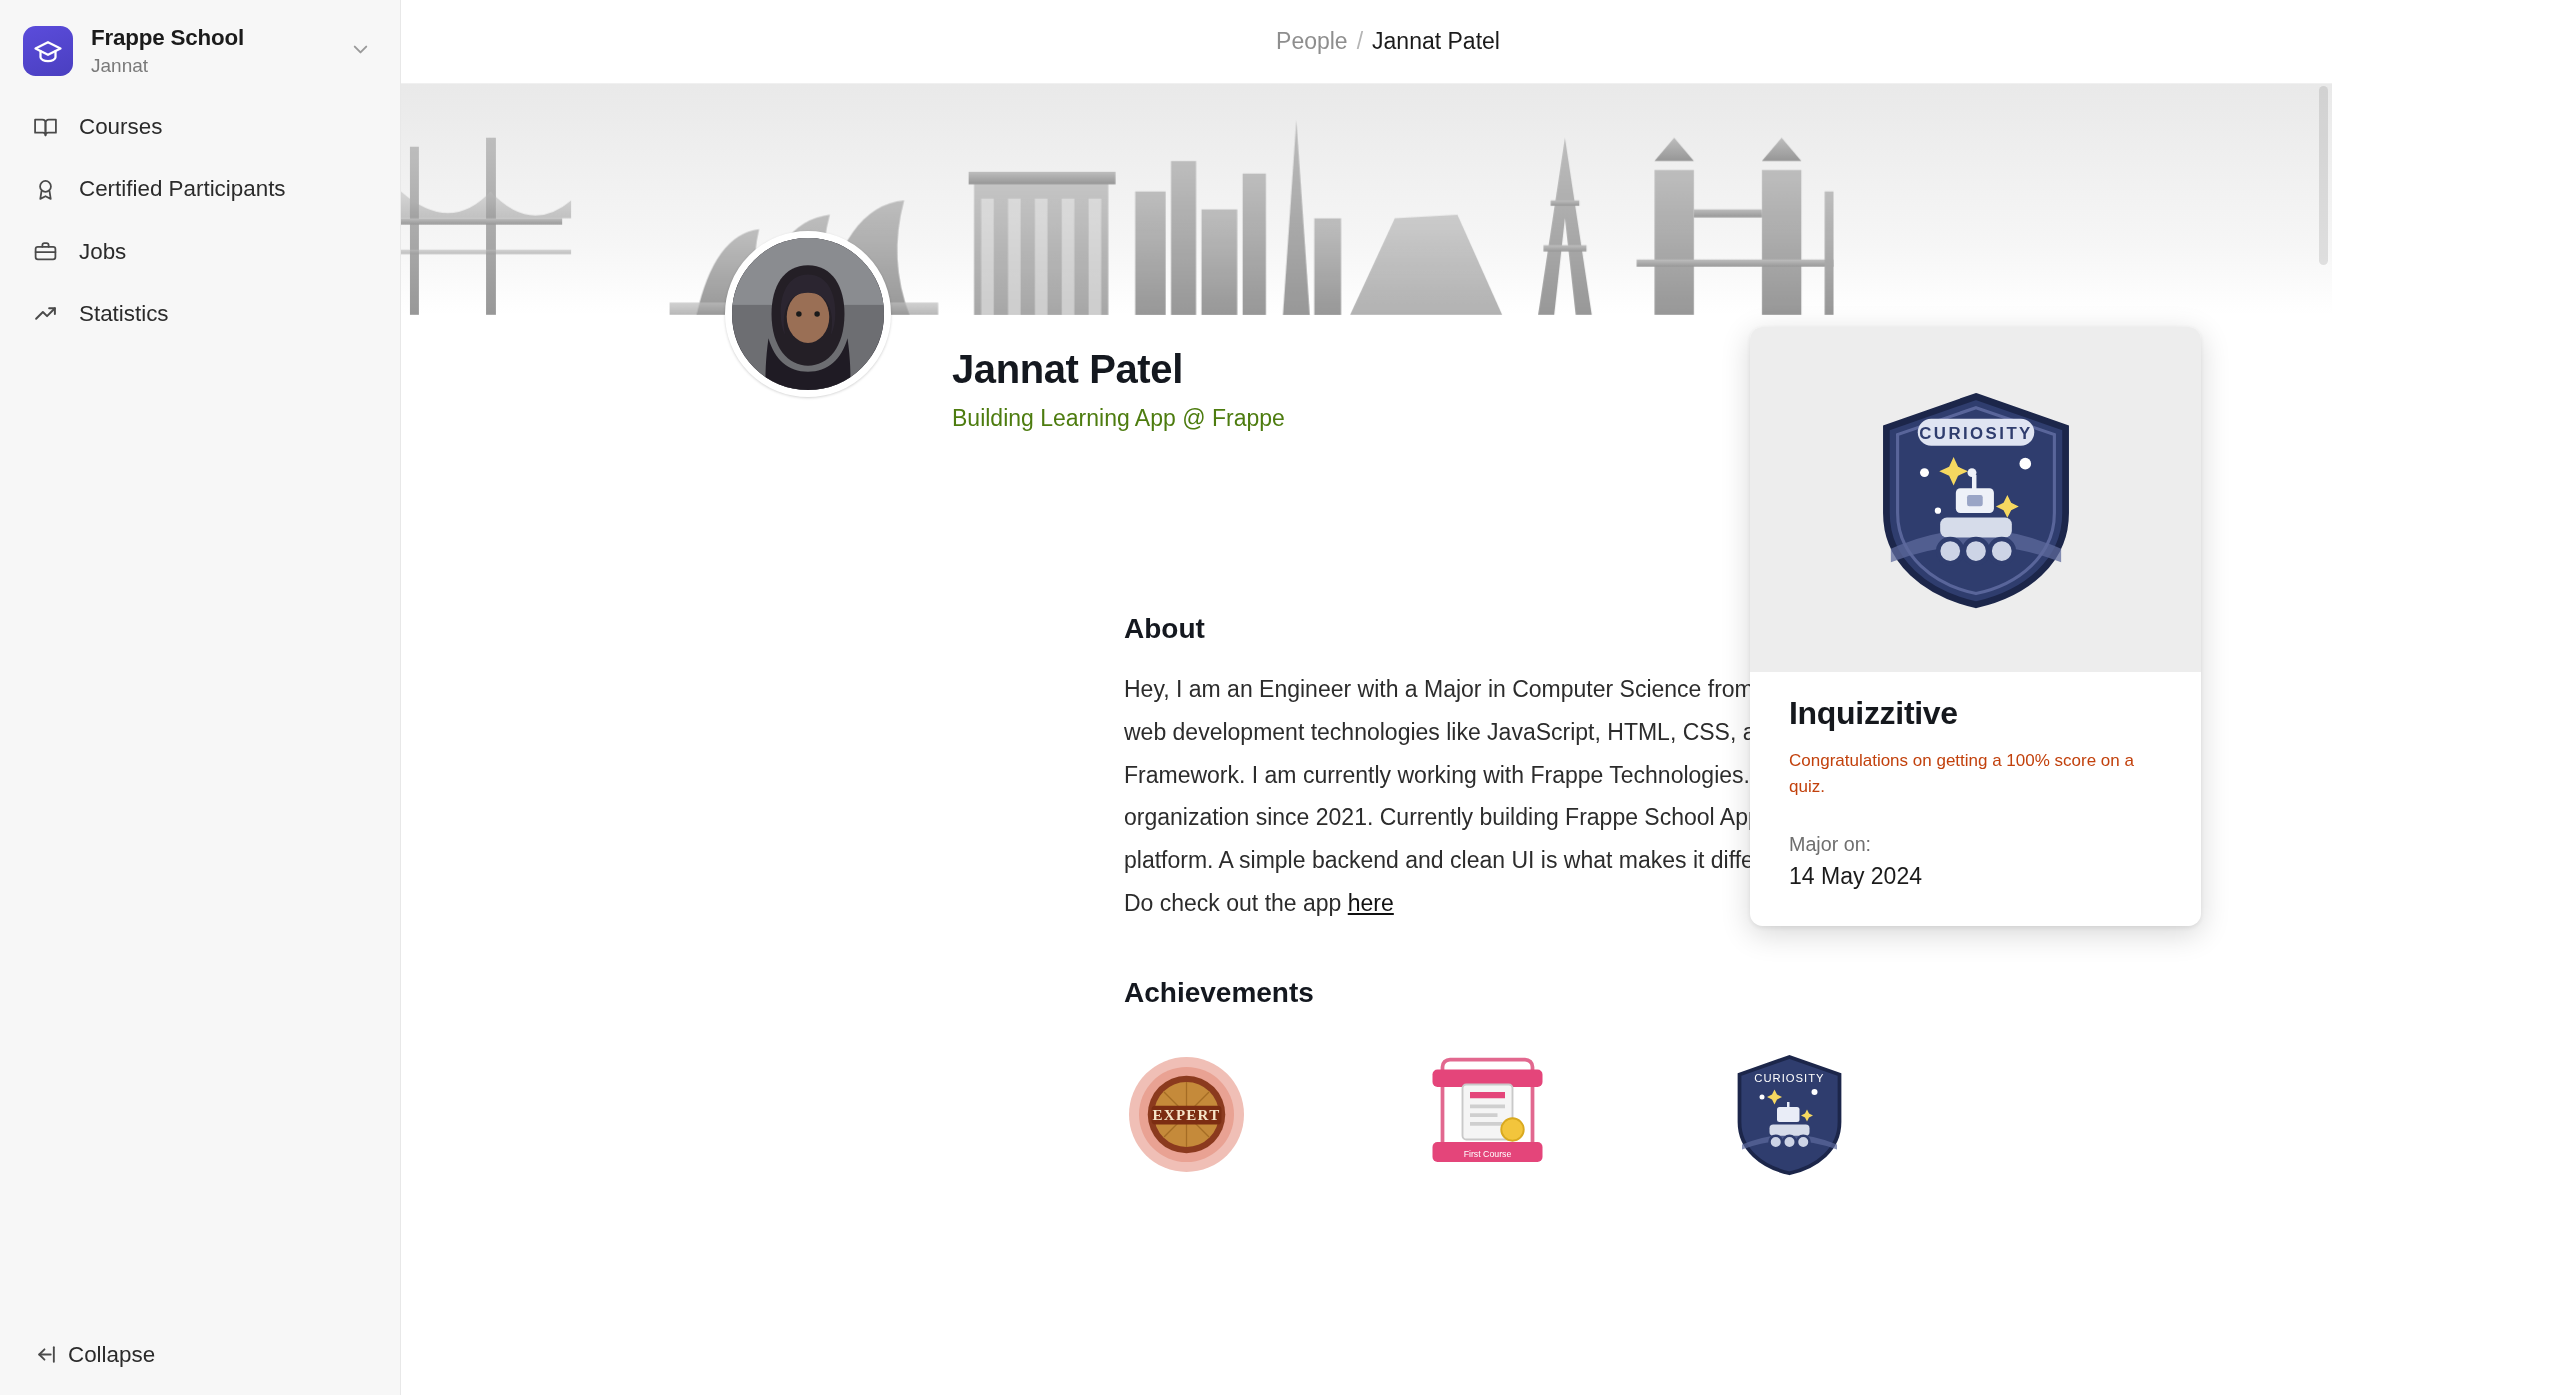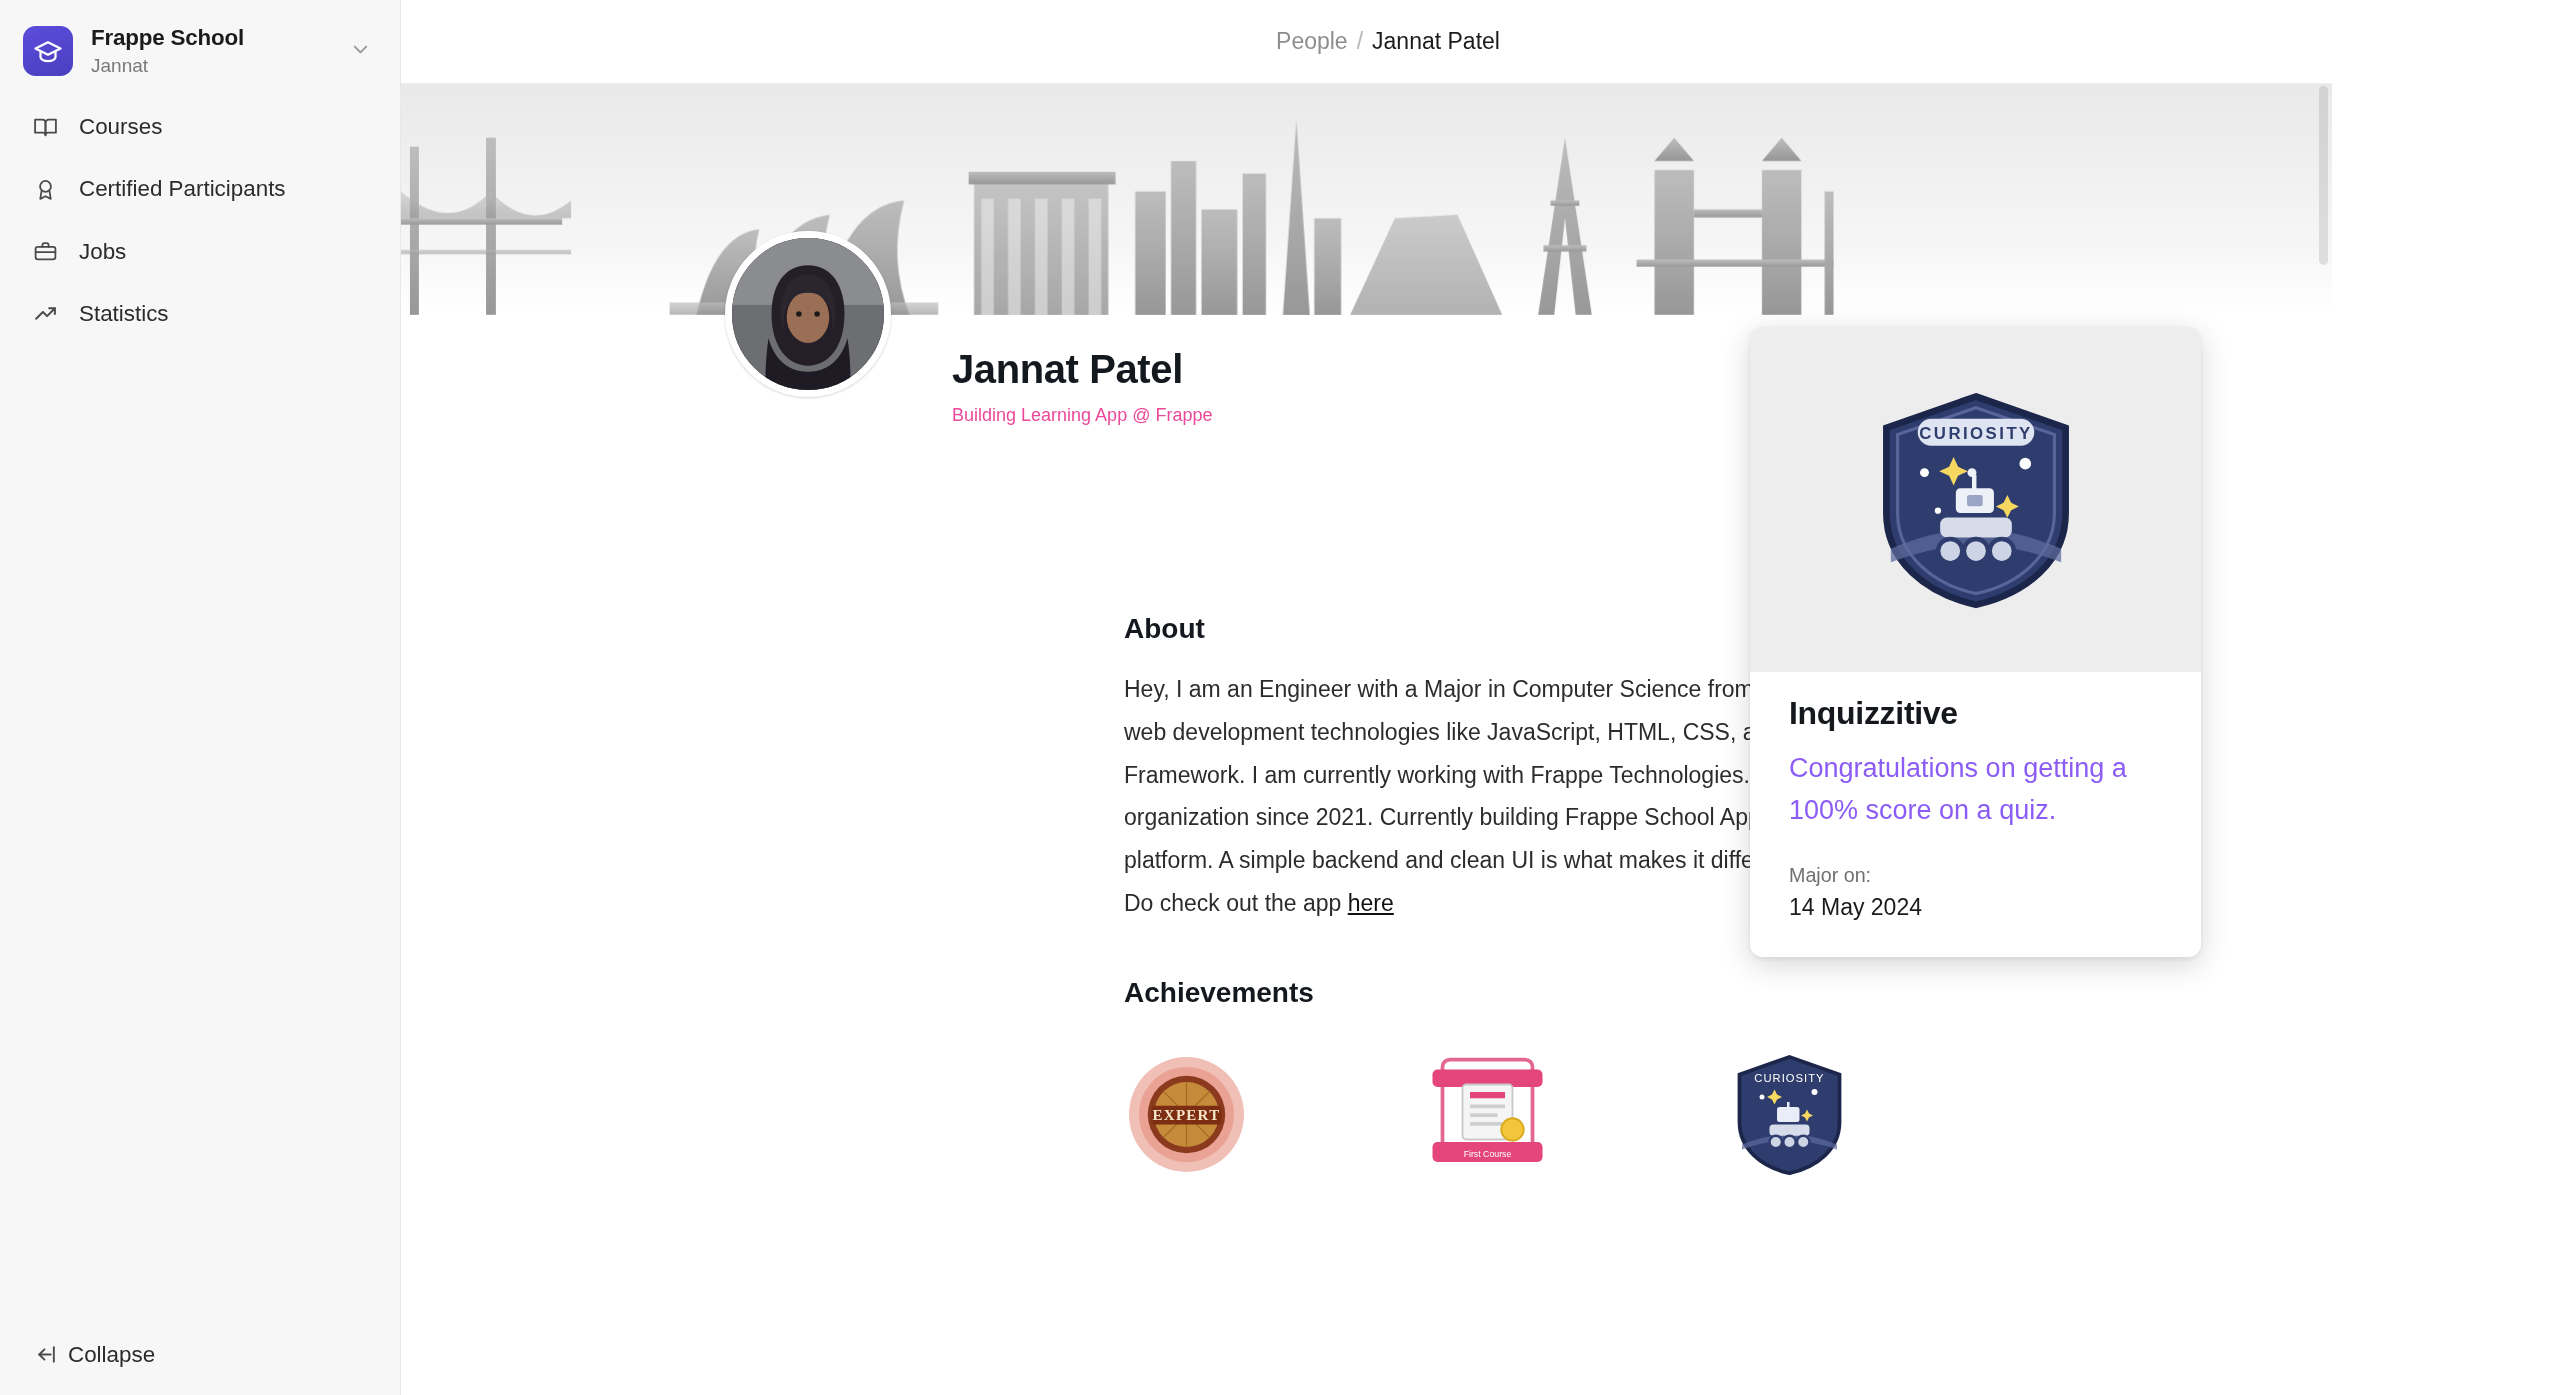--- a/index.html
+++ b/index.html
@@ -116,21 +116,21 @@
     box-shadow: 0 0.9px 2.7px rgba(0,0,0,.18);
   }
   .avatar-img { width: 100%; height: 100%; display:block; }
 
   .profile-head {
     padding: 32px 0 0 551px;
     position: relative;
     height: 170px;
   }
   .p-name { font-size: 40px; font-weight: 700; color: #14181f; letter-spacing: -0.4px; }
-  .p-tag { font-size: 18px; color: #ec4899; margin-top: 12.5px; }
+  .p-tag { font-size: 23px; color: #4d7c0f; margin-top: 12.5px; }
 
   .edit-btn {
     position: absolute;
     right: 322px; top: 32px;
     display: flex; align-items: center; gap: 12.5px;
     border: 0.9px solid #dcdcdc;
     border-radius: 10.7px;
     background: #ffffff;
     padding: 12.5px 19.7px;
     font-size: 23px;
@@ -185,21 +185,21 @@
     overflow: hidden;
     z-index: 30;
   }
   .badge-card-top {
     background: #ededed;
     height: 345px;
     display: flex; align-items: center; justify-content: center;
   }
   .badge-card-body { padding: 23px 39px 36px 39px; }
   .bc-title { font-size: 32px; font-weight: 700; color: #15181d; letter-spacing: -0.3px; }
-  .bc-desc { margin-top: 16px; font-size: 27px; line-height: 1.55; color: #8b5cf6; }
+  .bc-desc { margin-top: 16px; font-size: 17px; line-height: 1.55; color: #c2410c; }
   .bc-issued-label { margin-top: 32px; font-size: 19.7px; color: #6f6f6f; }
   .bc-issued-date { margin-top: 7.2px; font-size: 23px; color: #1b1b1b; }
 
   .scroll-hint {
     position: absolute; right: 3.6px; top: 86px; width: 9px; height: 179px;
     background: rgba(0,0,0,0.10); border-radius: 5.4px;
   }
 </style>
 </head>
 <body>

